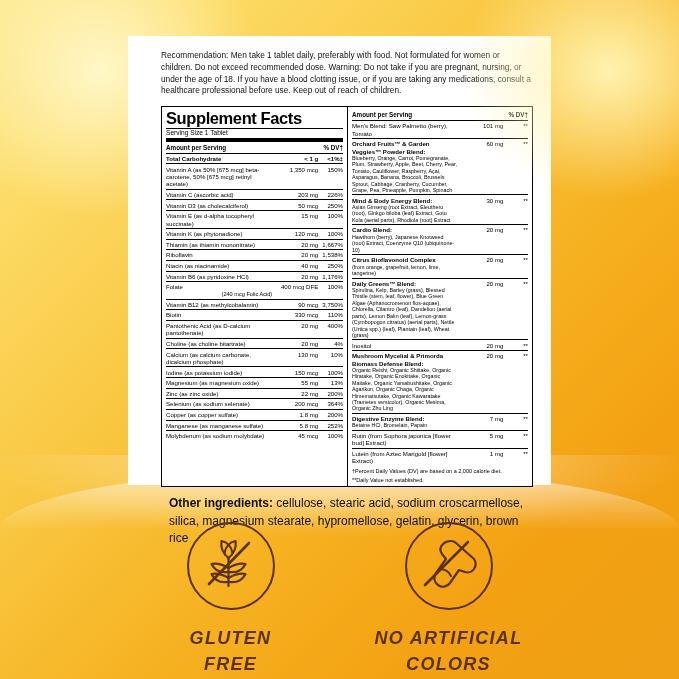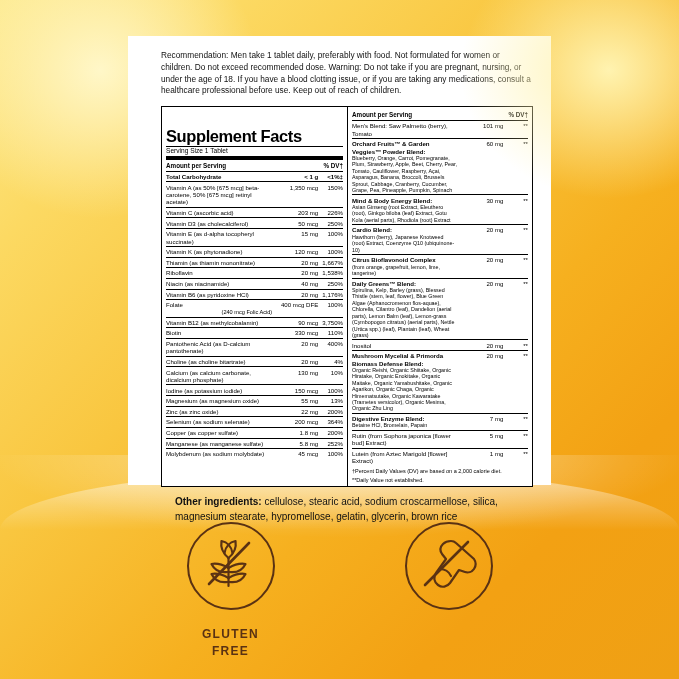--- a/index.html
+++ b/index.html
@@ -94,21 +94,21 @@
     box-sizing: border-box;
     border-left: 1px solid #000;
     padding: 3px 4px 2px 4px;
   }
   .sf-title {
     font-family: "Liberation Sans", sans-serif;
     font-weight: bold;
     font-size: 16.5px;
     letter-spacing: -0.4px;
     line-height: 1.02;
-    margin: 18px 0 1px 0;
+    margin: 0 0 1px 0;
     color: #000;
   }
   .sf-serving {
     font-size: 6.6px;
     color: #000;
     margin: 0 0 2px 0;
   }
   .rule-thick { border-bottom: 4px solid #000; margin: 1px 0 1px 0; }
   .rule-thin  { border-bottom: 1px solid #000; margin: 0; }
 
@@ -142,23 +142,23 @@
   .sub-note { font-size: 5.6px; }
   .blend-desc { font-size: 5.35px; line-height: 1.2; }
 
   .sf-footnote {
     font-size: 5.5px;
     line-height: 1.3;
     margin-top: 2px;
     color: #000;
   }
   .other-ing {
-    margin: 8px 0 0 29px;
+    margin: 8px 0 0 23px;
     width: 372px;
-    font-size: 10px;
+    font-size: 12px;
     line-height: 1.45;
     color: #111;
   }
 
   
   .icons {
     position: absolute;
     top: 522px;
     left: 0; right: 0;
     display: flex;
@@ -173,25 +173,26 @@
   .icon-circle {
     width: 84px;
     height: 84px;
     margin: 0 auto 16px auto;
     border: 2.5px solid #5a3213;
     border-radius: 50%;
     position: relative;
   }
   .icon-circle svg { display: block; }
   .icon-caption {
-    font-size: 12px;
+    font-size: 18px;
     font-weight: bold;
     letter-spacing: 1.3px;
     line-height: 1.42;
     color: #5a3213;
+    font-style: italic;
   }
 </style>
 </head>
 <body>
 
 <div class="page">
   <div class="swoosh2"></div>
   <div class="swoosh"></div>
 
   <div class="label-card">
@@ -435,16 +436,20 @@
     <div class="icon-block">
       <div class="icon-circle">
         <svg width="79" height="79" viewBox="0 0 79 79" aria-hidden="true">
           <g fill="none" stroke="#5a3213" stroke-width="2.2" stroke-linecap="round" stroke-linejoin="round">
             <path d="M44 17 c-3 0 -6 1 -8 3 -3 3 -3 7 -1 10 l4 5 -10 14 c-3 4 -2 9 2 12 4 3 9 2 12-2 l9-13 6 2 c3 1 7 0 9-3 2-3 2-7 0-10 L49 19 c-1-1 -3-2 -5-2 z"></path>
             <path d="M33 45 c5 0 9 3 11 7"></path>
             <path d="M18 61 L61 18" stroke-width="2.6"></path>
           </g>
         </svg>
       </div>
+      <div class="icon-caption">
+        <span>NO ARTIFICIAL</span><br>
+        <span>COLORS</span>
+      </div>
     </div>
 
   </div>
 </div>
 
 </body></html>

